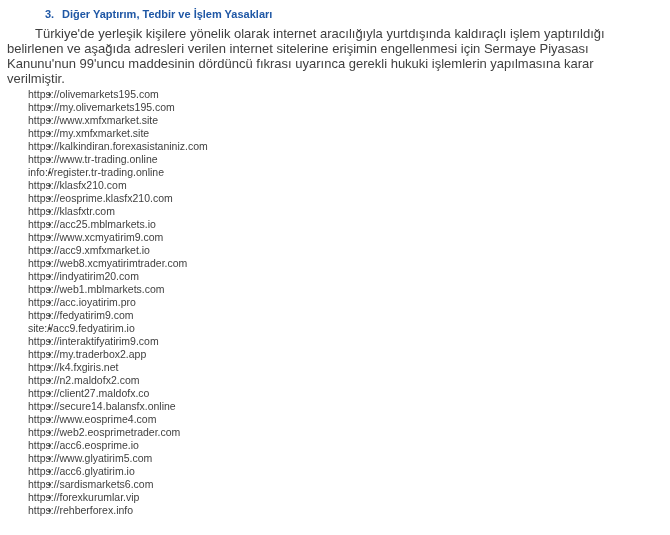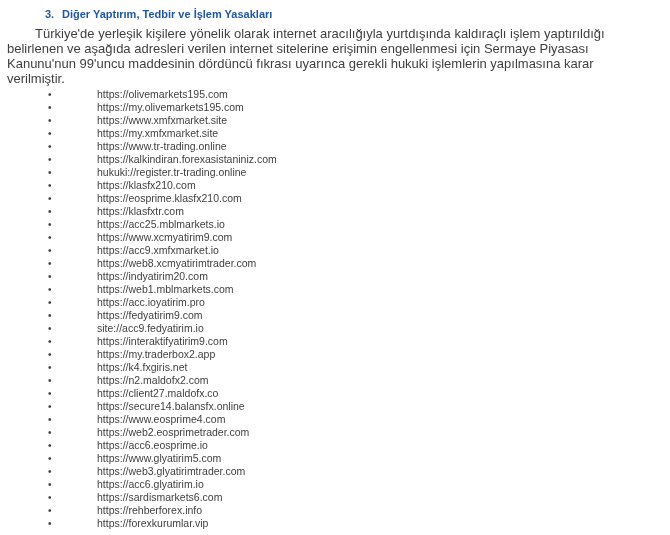--- a/index.html
+++ b/index.html
@@ -35,21 +35,21 @@
     line-height: 15px;
     text-indent: 28px;
   }
   .url-list {
     list-style: none;
     margin: 2px 0 0 0;
     padding: 0;
   }
   .url-item {
     position: relative;
-    padding-left: 97px;
+    padding-left: 28px;
     font-size: 10.5px;
     line-height: 13px;
     height: 13px;
     white-space: nowrap;
   }
   .url-item::before {
     content: "\2022";
     position: absolute;
     left: 48px;
     top: 0;
@@ -68,23 +68,23 @@
     <span class="h-title">Diğer Yaptırım, Tedbir ve İşlem Yasakları</span>
   </div>
 
   <p class="para">Türkiye'de yerleşik kişilere yönelik olarak internet aracılığıyla yurtdışında kaldıraçlı işlem yaptırıldığı belirlenen ve aşağıda adresleri verilen internet sitelerine erişimin engellenmesi için Sermaye Piyasası Kanunu'nun 99'uncu maddesinin dördüncü fıkrası uyarınca gerekli hukuki işlemlerin yapılmasına karar verilmiştir.</p>
 
   <ul class="url-list">
       <li class="url-item">https://olivemarkets195.com</li>
       <li class="url-item">https://my.olivemarkets195.com</li>
       <li class="url-item">https://www.xmfxmarket.site</li>
       <li class="url-item">https://my.xmfxmarket.site</li>
+      <li class="url-item">https://kalkindiran.forexasistaniniz.com</li>
       <li class="url-item">https://www.tr-trading.online</li>
-      <li class="url-item">https://kalkindiran.forexasistaniniz.com</li>
-      <li class="url-item">hukuki://register.tr-trading.online</li>
+      <li class="url-item">info://register.tr-trading.online</li>
       <li class="url-item">https://klasfx210.com</li>
       <li class="url-item">https://eosprime.klasfx210.com</li>
       <li class="url-item">https://klasfxtr.com</li>
       <li class="url-item">https://acc25.mblmarkets.io</li>
       <li class="url-item">https://www.xcmyatirim9.com</li>
       <li class="url-item">https://acc9.xmfxmarket.io</li>
       <li class="url-item">https://web8.xcmyatirimtrader.com</li>
       <li class="url-item">https://indyatirim20.com</li>
       <li class="url-item">https://web1.mblmarkets.com</li>
       <li class="url-item">https://acc.ioyatirim.pro</li>
@@ -93,20 +93,19 @@
       <li class="url-item">https://interaktifyatirim9.com</li>
       <li class="url-item">https://my.traderbox2.app</li>
       <li class="url-item">https://k4.fxgiris.net</li>
       <li class="url-item">https://n2.maldofx2.com</li>
       <li class="url-item">https://client27.maldofx.co</li>
       <li class="url-item">https://secure14.balansfx.online</li>
       <li class="url-item">https://www.eosprime4.com</li>
       <li class="url-item">https://web2.eosprimetrader.com</li>
       <li class="url-item">https://acc6.eosprime.io</li>
       <li class="url-item">https://www.glyatirim5.com</li>
-      <li class="url-item">https://web3.glyatirimtrader.com</li>
       <li class="url-item">https://acc6.glyatirim.io</li>
       <li class="url-item">https://sardismarkets6.com</li>
+      <li class="url-item">https://forexkurumlar.vip</li>
       <li class="url-item">https://rehberforex.info</li>
-      <li class="url-item">https://forexkurumlar.vip</li>
     </ul>
 
 </div>
 
 </body></html>

